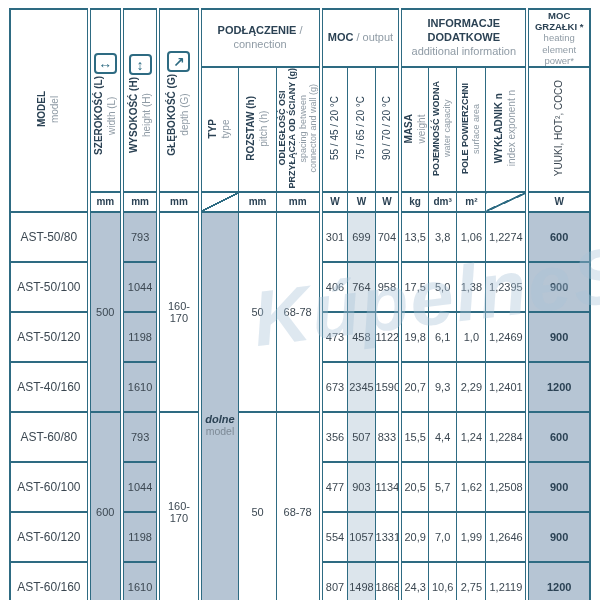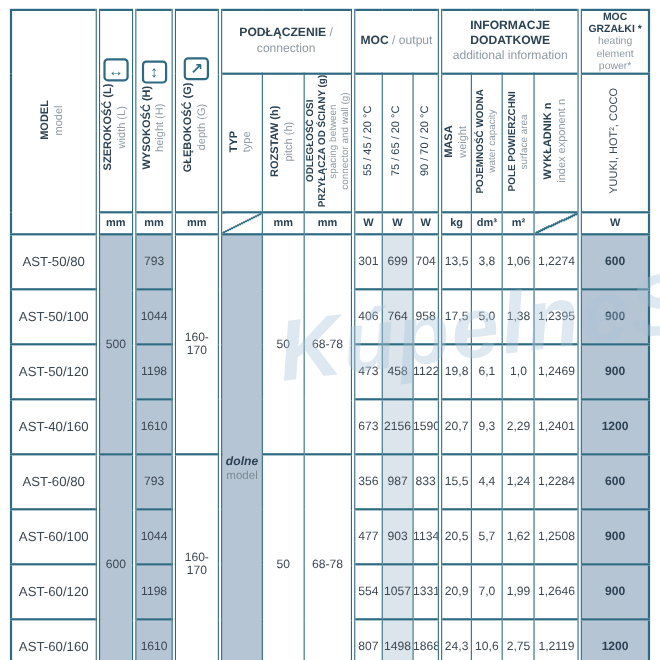--- a/index.html
+++ b/index.html
@@ -258,38 +258,38 @@
     <td>6,1</td>
     <td>1,0</td>
     <td>1,2469</td>
     <td class="shade heater bd">900</td>
   </tr>
 
   <tr class="dr">
     <td class="model-cell">AST-40/160</td>
     <td class="shade bd">1610</td>
     <td class="bd">673</td>
-    <td class="shade-light">2156</td>
+    <td class="shade-light">2345</td>
     <td>1590</td>
     <td class="bd">20,7</td>
     <td>9,3</td>
     <td>2,29</td>
     <td>1,2401</td>
     <td class="shade heater bd">1200</td>
   </tr>
 
   <tr class="dr">
     <td class="model-cell">AST-60/80</td>
     <td rowspan="4" class="shade bd">600</td>
     <td class="shade bd">793</td>
     <td rowspan="4" class="bd">160-170</td>
     <td rowspan="4">50</td>
     <td rowspan="4">68-78</td>
     <td class="bd">356</td>
-    <td class="shade-light">987</td>
+    <td class="shade-light">507</td>
     <td>833</td>
     <td class="bd">15,5</td>
     <td>4,4</td>
     <td>1,24</td>
     <td>1,2284</td>
     <td class="shade heater bd">600</td>
   </tr>
 
   <tr class="dr">
     <td class="model-cell">AST-60/100</td>

